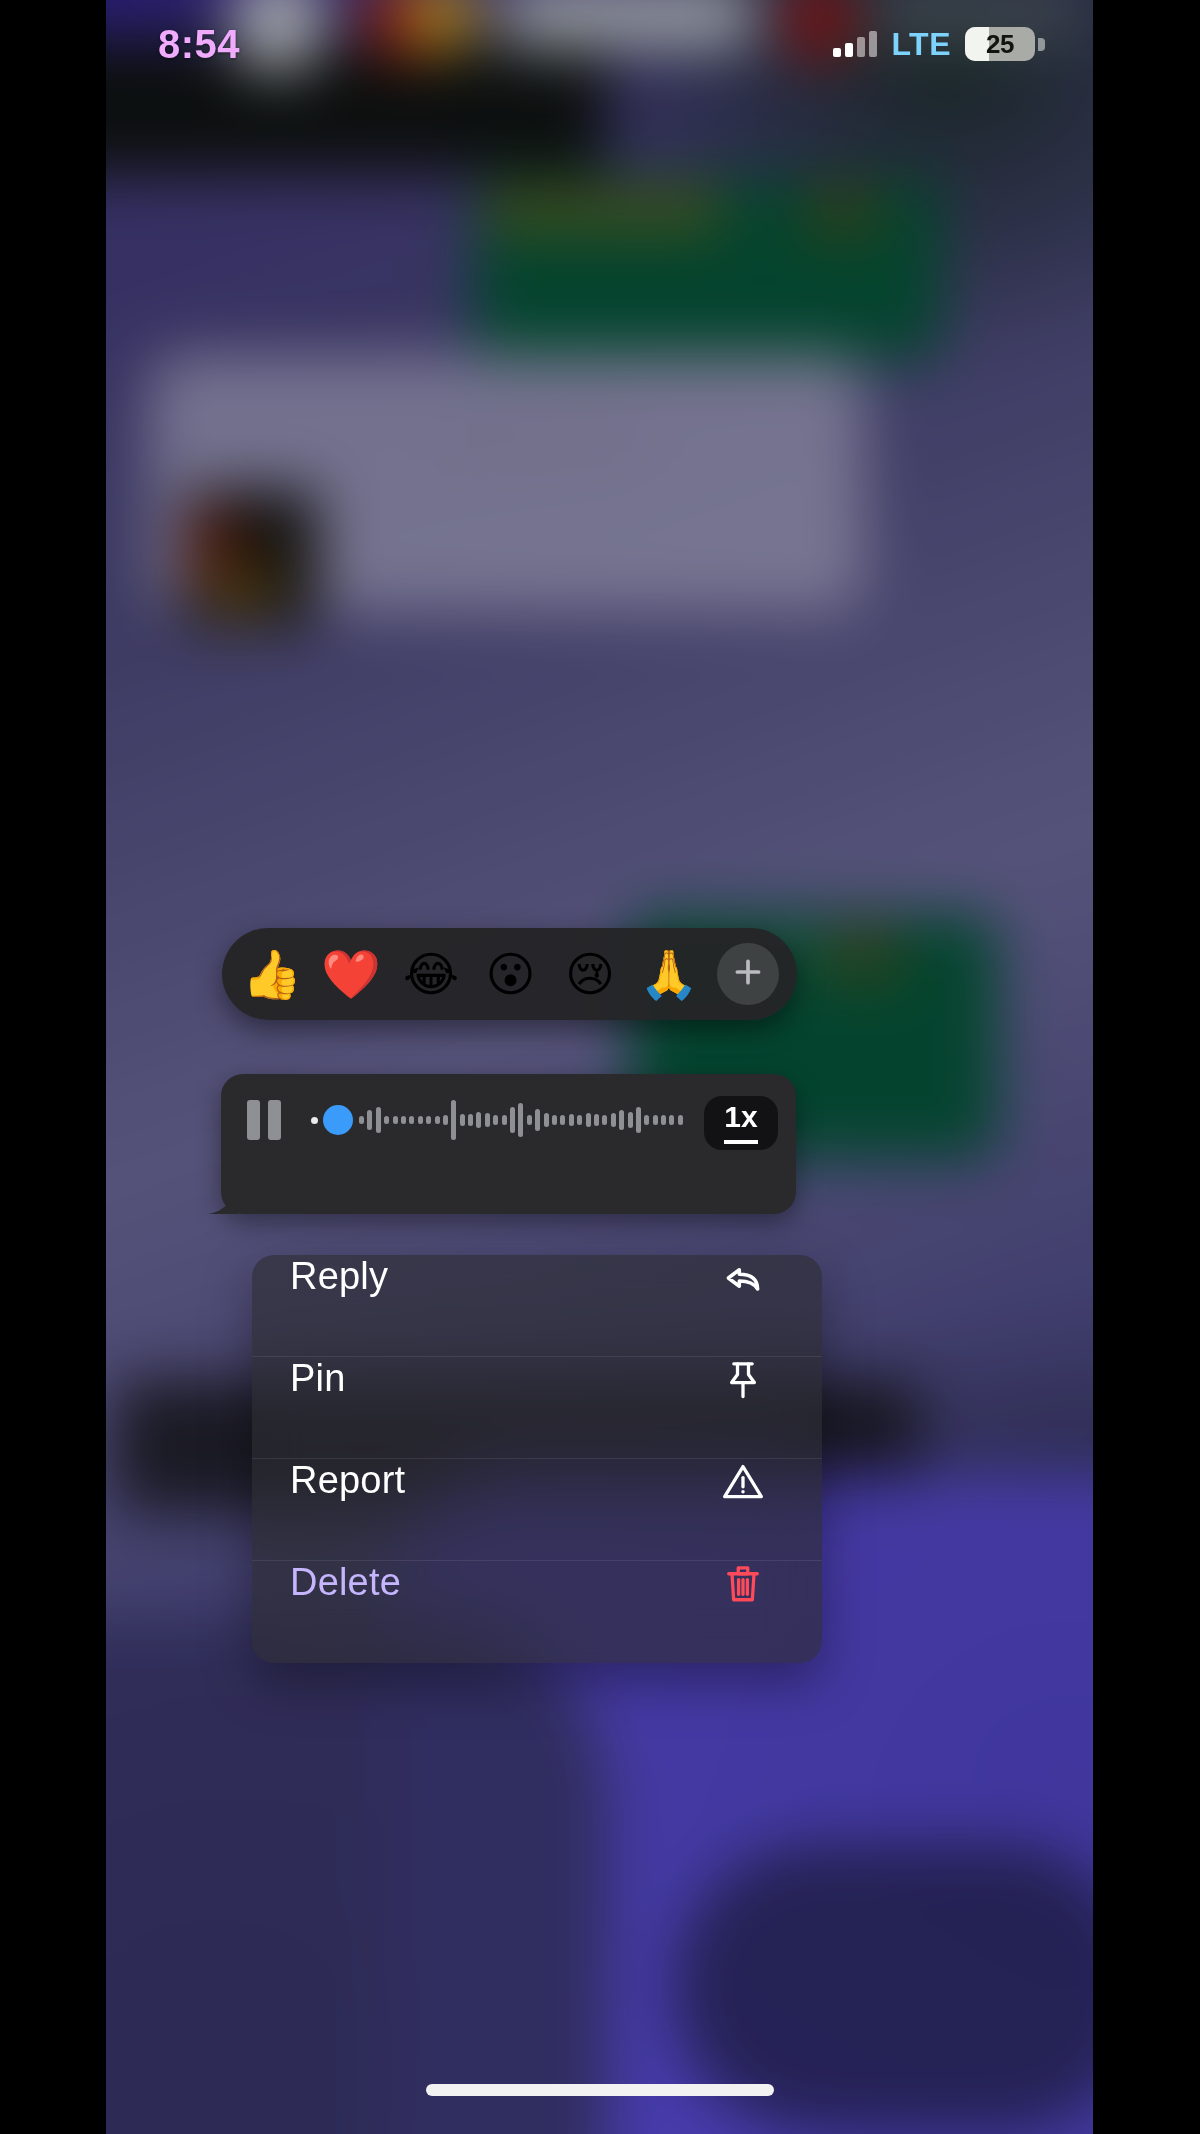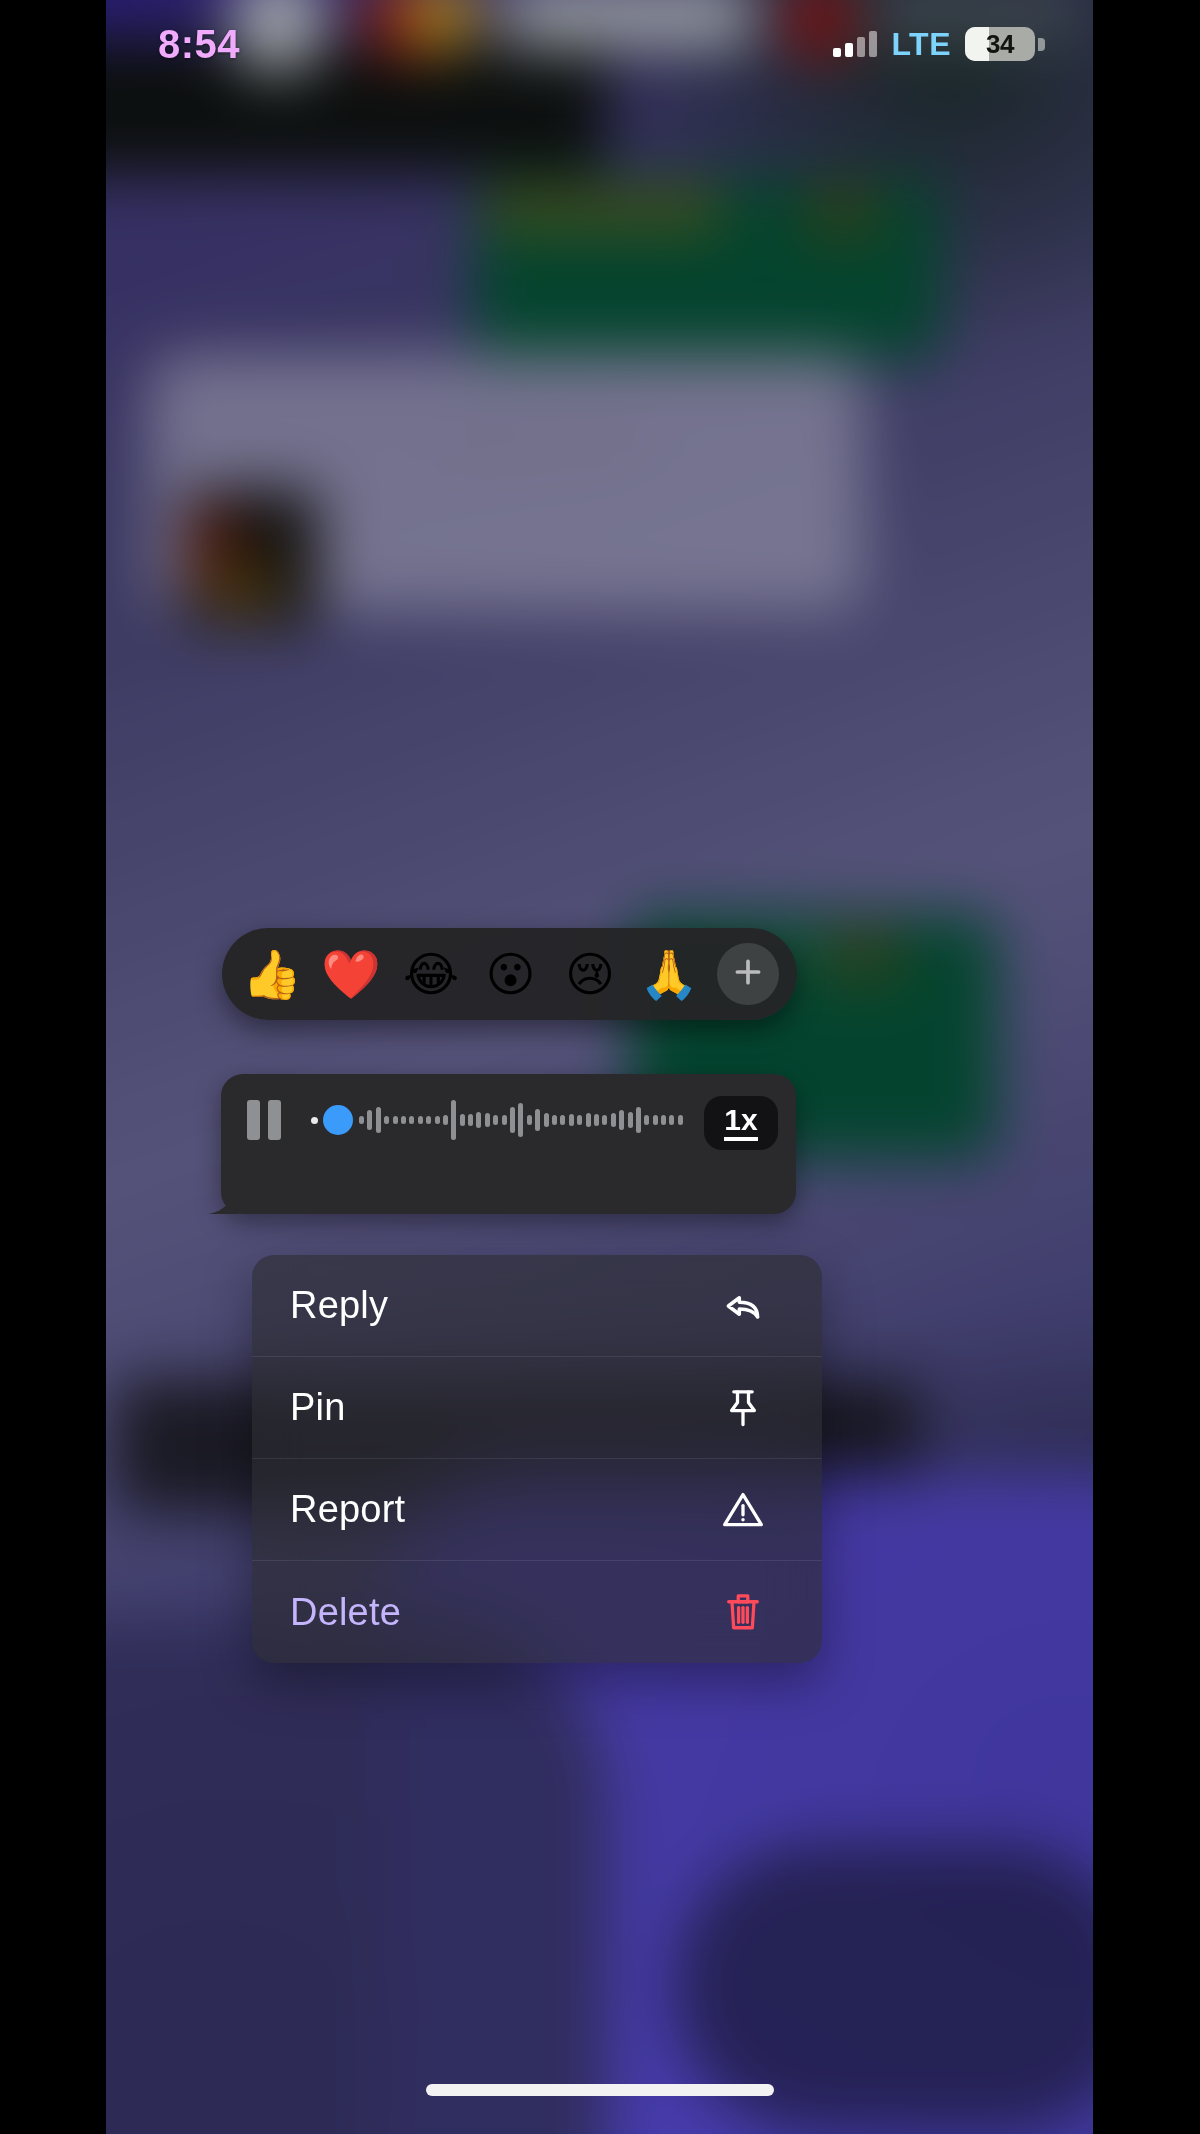--- a/index.html
+++ b/index.html
@@ -247,21 +247,21 @@
   #wave-bars i { display:block; width:5px; background:#8e9094; border-radius:3px; }
   #speed-btn {
     position:absolute; right:18px; top:22px;
     width:74px; height:54px; border-radius:18px;
     background:#121214;
     display:flex; align-items:center; justify-content:center;
     cursor:pointer;
   }
   #speed-btn span {
     color:#fff; font-size:30px; font-weight:bold;
-    border-bottom:4px solid #fff; padding-bottom:2px; line-height:1;
+    border-bottom:4px solid #fff; padding-bottom:8px; line-height:1;
   }
   #voice-meta {
     position:absolute; left:0; bottom:14px; width:100%;
     display:flex; align-items:center; justify-content:space-between;
     padding:0 26px 0 64px;
   }
   #voice-duration, #voice-time {
     color:#b4b6ba; font-size:28px;
   }
 
@@ -271,21 +271,21 @@
     background:rgba(44,44,48,.62);
     backdrop-filter: blur(26px);
     -webkit-backdrop-filter: blur(26px);
     border-radius:22px;
     overflow:hidden;
     z-index:25;
     box-shadow:0 20px 50px rgba(0,0,0,.35);
   }
   .menu-item {
     height:102px;
-    display:flex; align-items:center; justify-content:space-between;
+    display:flex; justify-content:space-between;
     padding:0 56px 0 38px;
     border-bottom:1px solid rgba(255,255,255,.085);
     cursor:pointer;
   }
   .menu-item:last-child { border-bottom:none; }
   .menu-label {
     color:#ffffff; font-size:38px; letter-spacing:.2px;
   }
   .menu-item.destructive .menu-label { color:#c4b5fd; }
   .menu-icon { width:46px; height:46px; display:flex; align-items:center; justify-content:center; }
@@ -338,21 +338,21 @@
         <div id="signal">
           <i class="b1" style="opacity: 1;"></i>
             <i class="b2" style="opacity: 1;"></i>
             <i class="b3" style="opacity: 0.5;"></i>
             <i class="b4" style="opacity: 0.5;"></i>
         </div>
         <div id="lte">LTE</div>
         <div id="battery">
           <div id="bat-body">
             <div id="bat-fill" style="width: 34%;"></div>
-            <div id="bat-pct">34</div>
+            <div id="bat-pct">25</div>
           </div>
           <div id="bat-tip"></div>
         </div>
       </div>
     </div>
 
     <div id="reaction-bar">
       <div class="emoji-btn">👍</div>
       <div class="emoji-btn">❤️</div>
       <div class="emoji-btn">😂</div>

